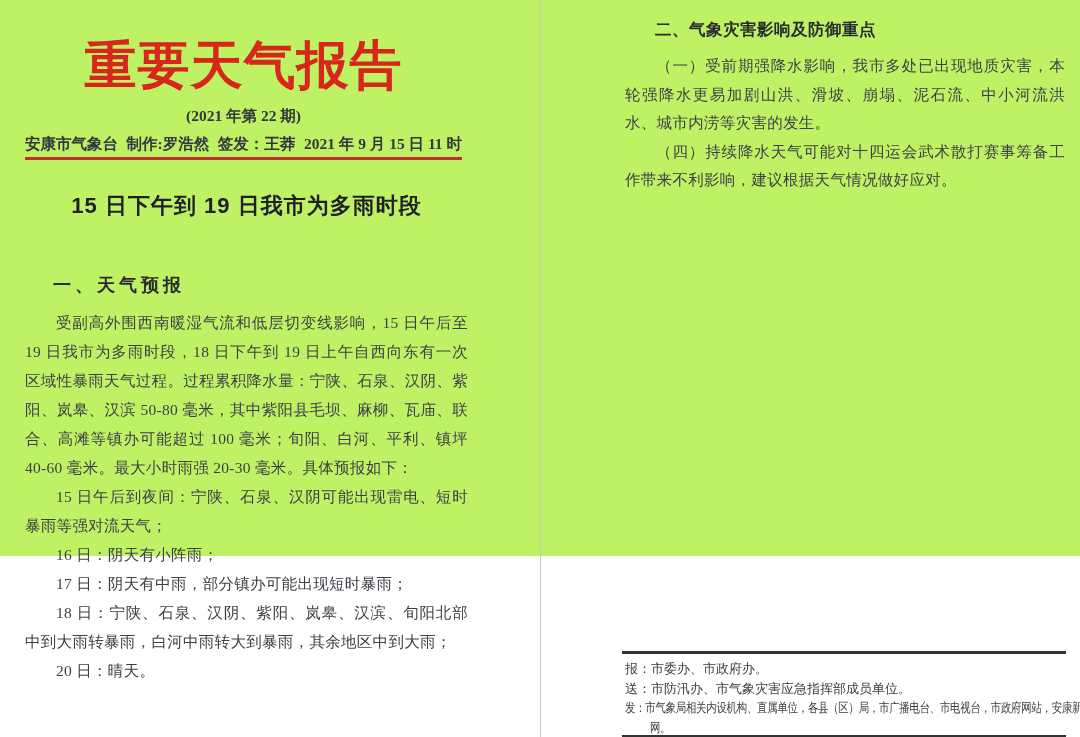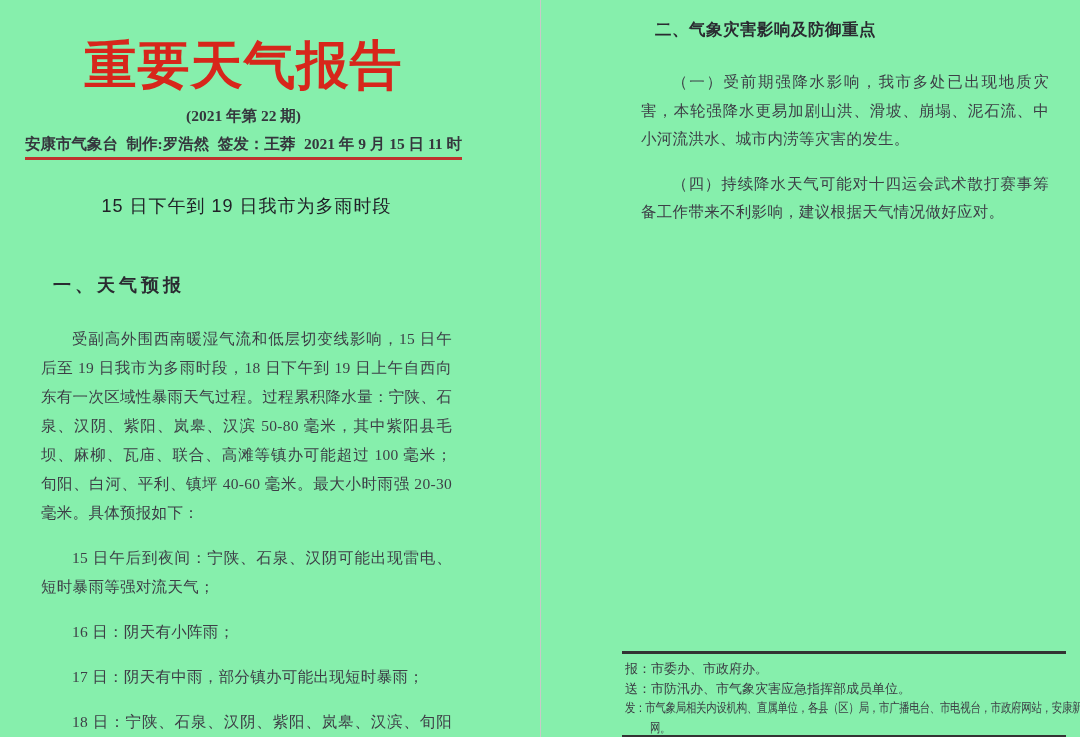--- a/index.html
+++ b/index.html
@@ -5,21 +5,21 @@
   html, body { margin: 0; padding: 0; background: #ffffff; }
   .canvas {
     position: relative;
     width: 1080px;
     height: 737px;
     background: #ffffff;
     overflow: hidden;
     font-family: "Liberation Serif", "DejaVu Serif", serif;
     color: #3d3e46;
   }
-  .page { position: absolute; top: 0; height: 737px; background: #86efac; }
+  .page { position: absolute; top: 0; height: 556px; background: #bef264; }
   .page-left  { left: 0; width: 540px; }
   .page-right { left: 541px; width: 539px; }
   .page-divider {
     position: absolute; left: 540px; top: 0; width: 1px; height: 737px;
     background: #c9c9c9;
   }
 
   
   .doc-header { position: absolute; left: 25px; top: 0; width: 437px; text-align: center; }
   .doc-title {
@@ -48,22 +48,22 @@
     font-weight: 600;
     white-space: nowrap;
   }
   .red-rule { margin-top: 3px; height: 3px; background: #bf332e; }
 
   
   .headline {
     position: absolute; left: 25px; top: 192px; width: 443px;
     text-align: center;
     font-family: "Liberation Sans", "DejaVu Sans", sans-serif;
-    font-weight: normal;
-    font-size: 18px;
+    font-weight: bold;
+    font-size: 22px;
     letter-spacing: 1px;
     color: #202127;
   }
   .headline .hl1 { line-height: 28px; }
   .headline .hl2 { margin-top: 12px; line-height: 28px; }
 
   
   .sec-heading {
     position: absolute;
     font-family: "Liberation Sans", "DejaVu Sans", sans-serif;
@@ -79,21 +79,21 @@
   .body-col {
     position: absolute;
     font-size: 15.5px;
     color: #3d3e46;
     text-align: justify;
     text-justify: inter-ideograph;
     letter-spacing: 0.3px;
   }
   .left-body  { left: 25px; top: 308px; width: 443px; line-height: 29px; }
   .right-body { left: 84px; top: 52px;  width: 440px; line-height: 28.5px; }
-  .body-col p { margin: 16px; text-indent: 2em; }
+  .body-col p { margin: 0; text-indent: 2em; }
 
   
   .dist-block { position: absolute; left: 81px; top: 651px; width: 444px; height: 86px; }
   .dist-rule-top    { position: absolute; top: 0;    left: 0; width: 100%; height: 2.5px; background: #333333; }
   .dist-rule-bottom { position: absolute; bottom: 0; left: 0; width: 100%; height: 2.5px; background: #333333; }
   .dist-lines { position: absolute; top: 8px; left: 3px; width: 441px; }
   .dist-line {
     font-size: 13px;
     line-height: 19.5px;
     color: #3a3b42;

